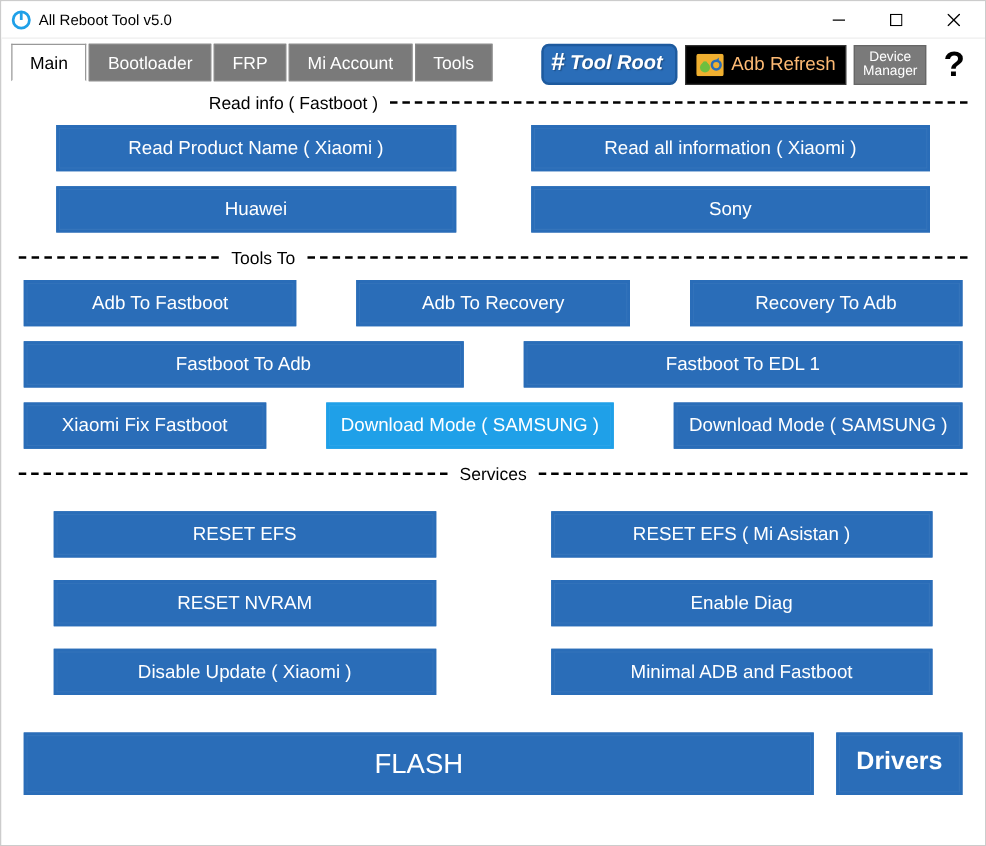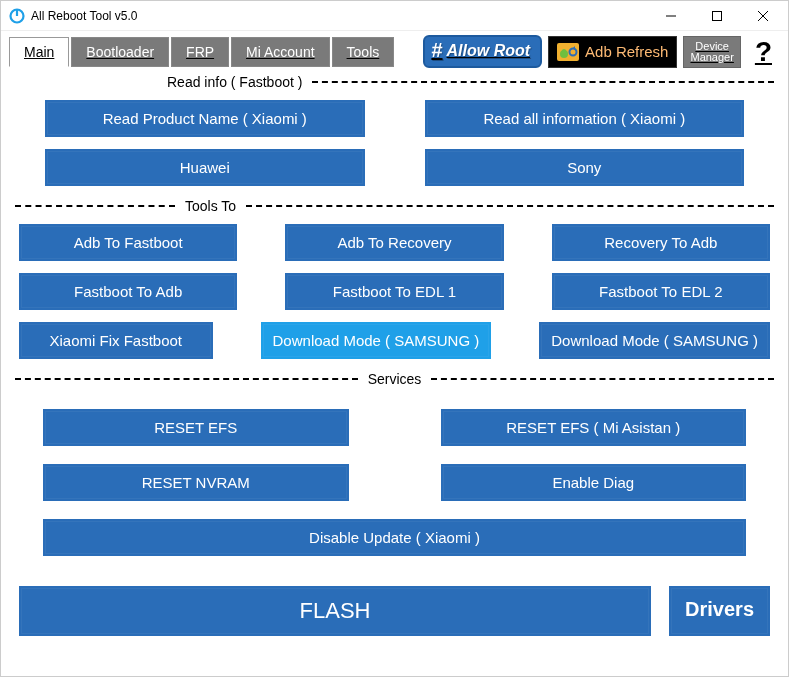--- a/index.html
+++ b/index.html
@@ -5,21 +5,21 @@
   * { box-sizing: border-box; margin: 0; padding: 0; font-family: "Segoe UI", Arial, sans-serif; }
   body { background: #fff; width: 789px; height: 677px; overflow: hidden; border: 1px solid #ccc; }
 
   
   .titlebar { height: 30px; display: flex; align-items: center; padding: 0 2px 0 8px; background: #fff; border-bottom: 1px solid #eee; }
   .titlebar .icon { width: 16px; height: 16px; margin-right: 6px; }
   .titlebar .title { font-size: 12px; color: #000; flex: 1; }
   .winbtn { width: 46px; height: 30px; display: flex; align-items: center; justify-content: center; color: #000; font-size: 12px; }
 
   
-  .toolbar { display: flex; align-items: center; padding: 4px 8px 0 8px; gap: 0; text-decoration: underline; }
+  .toolbar { display: flex; align-items: flex-start; padding: 4px 8px 0 8px; gap: 0; }
   .tabs { display: flex; gap: 2px; }
   .tab { font-size: 14px; color: #fff; background: #7a7a7a; padding: 6px 14px; border: 1px solid #888; cursor: pointer; }
   .tab.active { background: #fff; color: #000; border: 1px solid #999; border-bottom: 1px solid #fff; font-weight: 500; }
   .toolbar-right { margin-left: auto; display: flex; gap: 6px; align-items: center; }
 
   .allow-root {
     background: #2a6db8; color: #fff; border: 2px solid #1d5a9e; border-radius: 6px;
     padding: 2px 10px 4px 6px; font-size: 16px; font-style: italic; font-weight: bold;
     display: flex; align-items: center; gap: 4px; cursor: pointer;
     text-shadow: 1px 1px 1px rgba(0,0,0,0.3);
@@ -105,21 +105,21 @@
   <div class="tabs">
     <div class="tab active">Main</div>
     <div class="tab">Bootloader</div>
     <div class="tab">FRP</div>
     <div class="tab">Mi Account</div>
     <div class="tab">Tools</div>
   </div>
   <div class="toolbar-right">
     <div class="allow-root">
       <span class="hash">#</span>
-      <span>Allow Root</span>
+      <span>Tool Root</span>
     </div>
     <div class="adb-refresh">
       <span class="badge">
         <svg viewBox="0 0 22 18">
             <rect width="22" height="18" rx="2" fill="#f0b030"></rect>
             <circle cx="7" cy="11" r="4" fill="#6fbf3f"></circle>
             <rect x="5" y="6" width="4" height="3" rx="2" fill="#6fbf3f"></rect>
             <circle cx="16" cy="9" r="3.5" fill="none" stroke="#2a6db8" stroke-width="2"></circle>
             <path d="M16 5 l2 -2 l0 4 z" fill="#2a6db8"></path>
           </svg>
@@ -152,21 +152,20 @@
   <div class="dash"></div>
 </div>
 <div class="reboot-row">
   <div class="btn">Adb To Fastboot</div>
   <div class="btn">Adb To Recovery</div>
   <div class="btn">Recovery To Adb</div>
 </div>
 <div class="reboot-row">
   <div class="btn">Fastboot To Adb</div>
   <div class="btn">Fastboot To EDL 1</div>
-  <div class="btn">Fastboot To EDL 2</div>
 </div>
 <div class="reboot-row">
   <div class="btn">Xiaomi Fix Fastboot</div>
   <div class="btn light">Download Mode ( SAMSUNG )</div>
   <div class="btn">Download Mode ( SAMSUNG )</div>
 </div>
 
 <div class="section-header center">
   <div class="dash"></div>
   <span class="section-label">Services</span>
@@ -175,18 +174,19 @@
 <div class="services-row">
   <div class="btn">RESET EFS</div>
   <div class="btn">RESET EFS ( Mi Asistan )</div>
 </div>
 <div class="services-row">
   <div class="btn">RESET NVRAM</div>
   <div class="btn">Enable Diag</div>
 </div>
 <div class="services-row">
   <div class="btn">Disable Update ( Xiaomi )</div>
+  <div class="btn">Minimal ADB and Fastboot</div>
 </div>
 
 <div class="row bottom" style="margin-top:22px">
   <div class="btn big">FLASH</div>
   <div class="btn med">Drivers</div>
 </div>
 
 </body></html>

